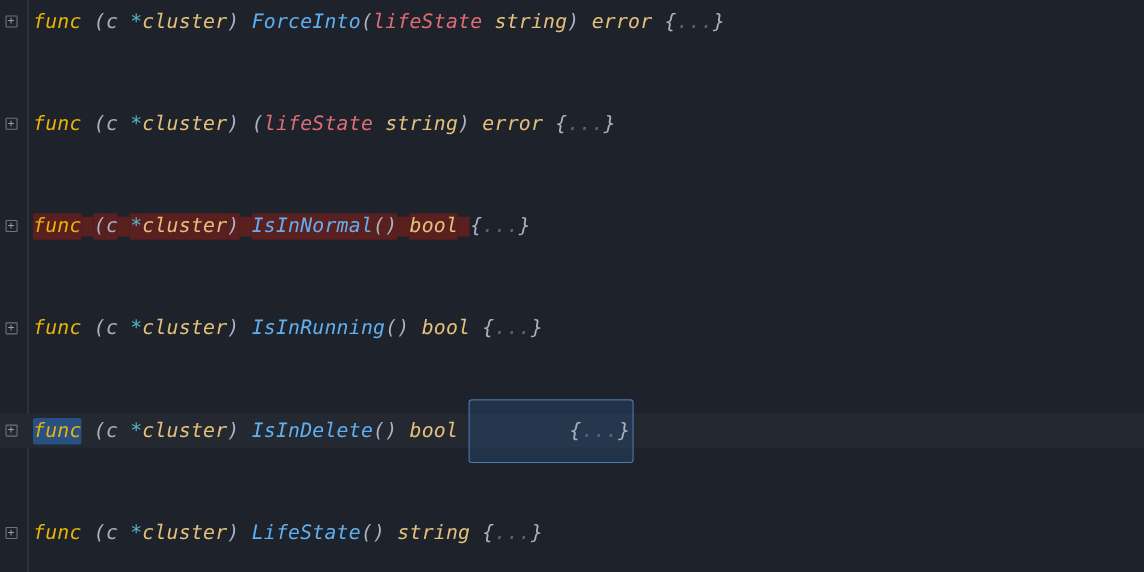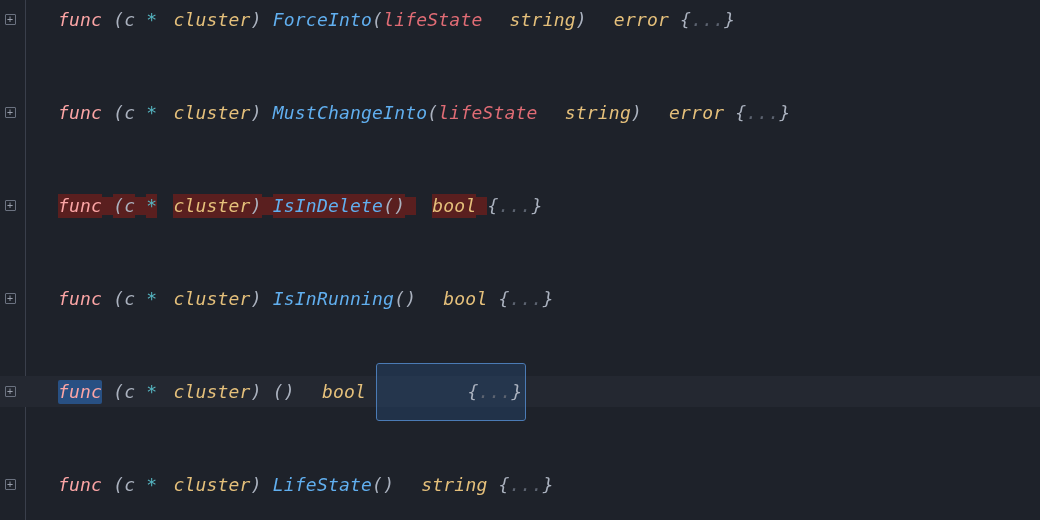--- a/index.html
+++ b/index.html
@@ -59,24 +59,24 @@
   .code {
     padding-left: 10px;
     display: flex;
     flex-wrap: nowrap;
     align-items: center;
     white-space: pre;
     letter-spacing: 0.2px;
   }
 
   .tok { padding: 3px 0; }
-  .kw    { color: #fca5a5; margin-left: 28px; }            
+  .kw    { color: #eab308; }            
   .ident { color: #abb2bf; }            
   .star  { color: #56b6c2; }            
-  .type  { color: #e5c07b; margin-left: 16px; }            
+  .type  { color: #e5c07b; }            
   .fname { color: #61afef; text-align: center; }            
   .param { color: #e06c75; }            
   .punct { color: #abb2bf; }            
   .fold  { color: #5c6370; }            
   .sp    { color: #abb2bf; }
 
   .hl-red { background: #5a1f1f; }
   .hl-line-bg { background: #242831; }
 
   .sel-kw {
@@ -130,21 +130,20 @@
     <div class="gutter">
       <div class="fold-box">+</div>
     </div>
     <div class="code">
       <span class="tok kw">func</span><span class="sp"> </span>
       <span class="tok punct">(</span>
       <span class="tok ident">c</span><span class="sp"> </span>
       <span class="tok star">*</span>
       <span class="tok type">cluster</span>
       <span class="tok punct">)</span><span class="sp"> </span>
-      <span class="tok fname">MustChangeInto</span>
       <span class="tok punct">(</span>
       <span class="tok param">lifeState</span><span class="sp"> </span>
       <span class="tok type">string</span>
       <span class="tok punct">)</span><span class="sp"> </span>
       <span class="tok type">error</span><span class="sp"> </span>
       <span class="tok punct">{</span>
       <span class="tok fold">...</span>
       <span class="tok punct">}</span>
     </div>
   </div>
@@ -160,21 +159,21 @@
     <div class="gutter">
       <div class="fold-box">+</div>
     </div>
     <div class="code">
       <span class="tok kw hl-red">func</span><span class="sp hl-red"> </span>
       <span class="tok punct hl-red">(</span>
       <span class="tok ident hl-red">c</span><span class="sp hl-red"> </span>
       <span class="tok star hl-red">*</span>
       <span class="tok type hl-red">cluster</span>
       <span class="tok punct hl-red">)</span><span class="sp hl-red"> </span>
-      <span class="tok fname hl-red">IsInDelete</span>
+      <span class="tok fname hl-red">IsInNormal</span>
       <span class="tok punct hl-red">(</span>
       <span class="tok punct hl-red">)</span><span class="sp hl-red"> </span>
       <span class="tok type hl-red">bool</span><span class="sp hl-red"> </span>
       <span class="tok punct">{</span>
       <span class="tok fold">...</span>
       <span class="tok punct">}</span>
     </div>
   </div>
 
   <div class="row">
@@ -216,20 +215,21 @@
     <div class="gutter">
       <div class="fold-box">+</div>
     </div>
     <div class="code">
       <span class="tok kw sel-kw">func</span><span class="sp"> </span>
       <span class="tok punct">(</span>
       <span class="tok ident">c</span><span class="sp"> </span>
       <span class="tok star">*</span>
       <span class="tok type">cluster</span>
       <span class="tok punct">)</span><span class="sp"> </span>
+      <span class="tok fname">IsInDelete</span>
       <span class="tok punct">(</span>
       <span class="tok punct">)</span><span class="sp"> </span>
       <span class="tok type">bool</span><span class="sp"> </span>
       <span class="sel-fold">
         <span class="tok punct">{</span><span class="tok fold">...</span><span class="tok punct">}</span>
       </span>
     </div>
   </div>
 
   <div class="row">

